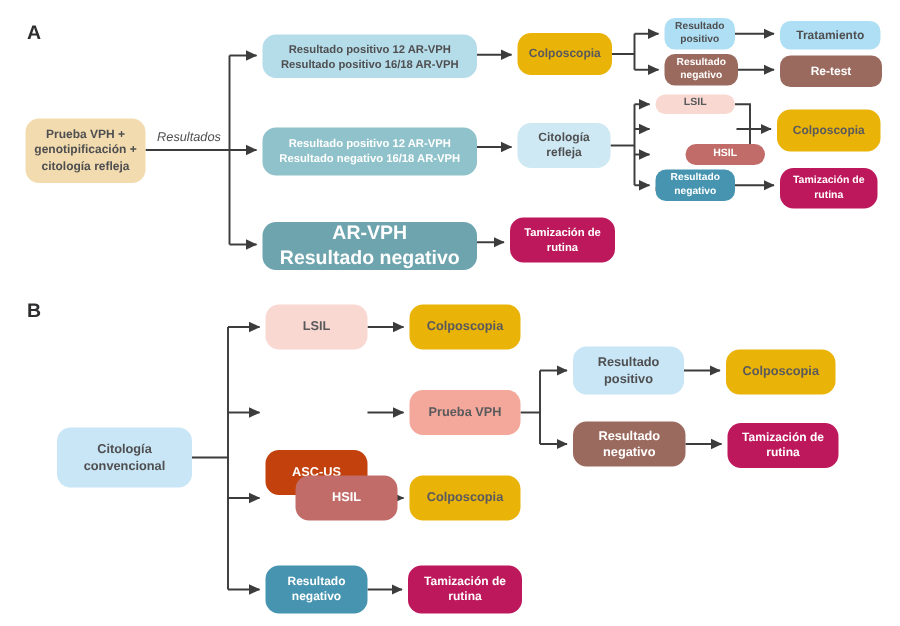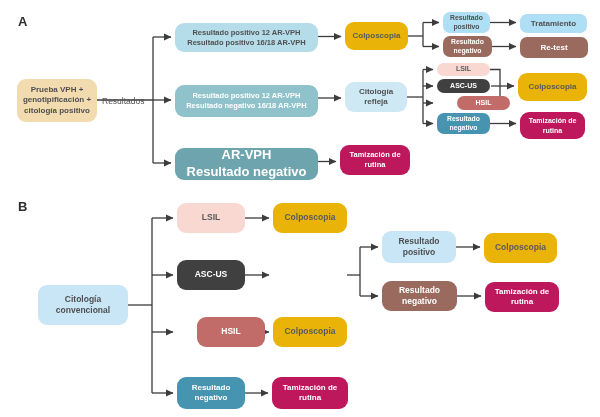--- a/index.html
+++ b/index.html
@@ -8,32 +8,32 @@
     font-family:"Liberation Sans","DejaVu Sans",sans-serif;
   }
   .connectors{position:absolute;left:0;top:0;}
   .node{
     position:absolute;display:flex;align-items:center;justify-content:center;
     text-align:center;font-weight:bold;border-radius:9px;white-space:pre-line;
     line-height:1.3;box-sizing:border-box;padding:1px 2px;
   }
   .node.sm{border-radius:7px;line-height:1.2;}
   .panel-label{position:absolute;font-weight:bold;font-size:13px;color:#2e2e30;}
-  .edge-label{position:absolute;font-size:8.5px;color:#4f4f51;text-align:left;margin-top:10px;}
+  .edge-label{position:absolute;font-style:italic;font-size:8.5px;color:#4f4f51;text-align:center;}
   
   .c-beige{background:#f2dbae;color:#4f4f51;}
   .c-lblue1{background:#b5dde9;color:#4f4f51;}
   .c-tealmid{background:#8fc2ca;color:#ffffff;}
   .c-tealdark{background:#6da4ad;color:#ffffff;}
   .c-pink{background:#eab308;color:#5a5a5c;}
   .c-lblue2{background:#cee9f4;color:#4f4f51;}
   .c-skyblue{background:#aedff4;color:#4f4f51;}
   .c-brown{background:#9b6a5e;color:#ffffff;}
   .c-lpink{background:#f8d8d1;color:#5a5a5c;}
-  .c-salmon{background:#404040;color:#ffffff;}
+  .c-salmon{background:#c2410c;color:#ffffff;margin-top:40px;}
   .c-brick{background:#c16c68;color:#ffffff;margin-left:20px;}
   .c-tealblue{background:#4694b0;color:#ffffff;}
   .c-bluegray{background:#be185d;color:#ffffff;}
   .c-lblue3{background:#c8e6f5;color:#4f4f51;}
   .c-vph{background:#f4a89b;color:#5a5a5c;}
 </style>
 </head>
 <body>
 
 <div class="canvas">
@@ -89,21 +89,21 @@
       <path d="M360,296 H378" marker-end="url(#ah)"></path>
       <path d="M456,247 H480" marker-end="url(#ah)"></path>
       <path d="M457,296 H481" marker-end="url(#ah)"></path>
     </g>
   </svg>
 
   <div class="panel-label" style="left:18px;top:14px">A</div>
 
   <div class="node c-beige" style="left:17px;top:79px;width:80px;height:43px;font-size:8px">Prueba VPH +
 genotipificación +
-citología positivo</div>
+citología refleja</div>
 
   <div class="edge-label" style="left:102px;top:86px;width:48px">Resultados</div>
 
   <div class="node c-lblue1" style="left:175px;top:23px;width:143px;height:29px;font-size:7.5px">Resultado positivo 12 AR-VPH
 Resultado positivo 16/18 AR-VPH</div>
 
   <div class="node c-tealmid" style="left:175px;top:85px;width:143px;height:32px;font-size:7.5px">Resultado positivo 12 AR-VPH
 Resultado negativo 16/18 AR-VPH</div>
 
   <div class="node c-tealdark" style="left:175px;top:148px;width:143px;height:32px;font-size:13px">Resultado negativo12 AR-VPH
@@ -150,20 +150,21 @@
 
   <div class="node c-salmon" style="left:177px;top:260px;width:68px;height:30px;font-size:8.5px">ASC-US</div>
 
   <div class="node c-brick" style="left:177px;top:317px;width:68px;height:30px;font-size:8.5px">HSIL</div>
 
   <div class="node c-tealblue" style="left:177px;top:377px;width:68px;height:32px;font-size:8px">Resultado
 negativo</div>
 
   <div class="node c-pink" style="left:273px;top:203px;width:74px;height:30px;font-size:8.5px">Colposcopia</div>
 
+  <div class="node c-vph" style="left:273px;top:260px;width:74px;height:30px;font-size:8.5px">Prueba VPH</div>
 
   <div class="node c-pink" style="left:273px;top:317px;width:74px;height:30px;font-size:8.5px">Colposcopia</div>
 
   <div class="node c-bluegray" style="left:272px;top:377px;width:76px;height:32px;font-size:8px">Tamización de
 rutina</div>
 
   <div class="node c-lblue3" style="left:382px;top:231px;width:74px;height:32px;font-size:8.5px">Resultado
 positivo</div>
 
   <div class="node c-brown" style="left:382px;top:281px;width:75px;height:30px;font-size:8.5px">Resultado

